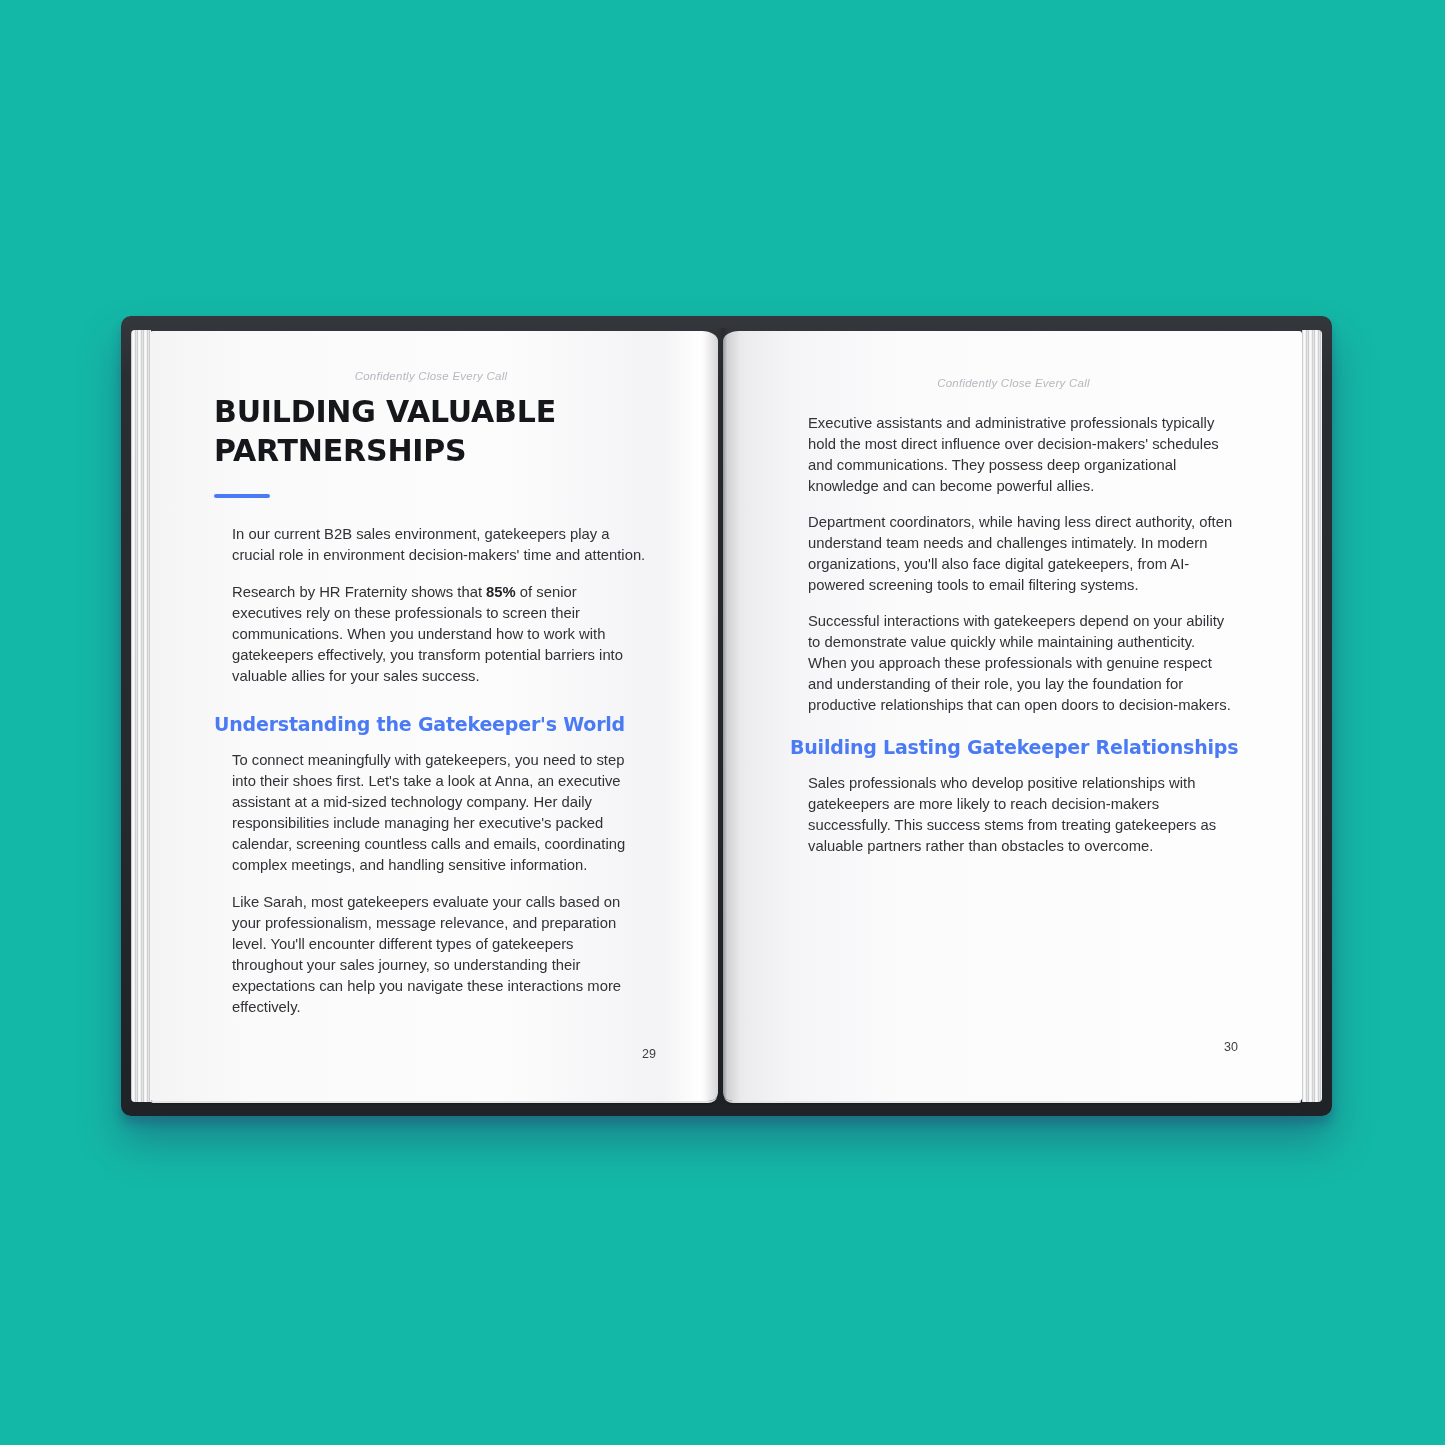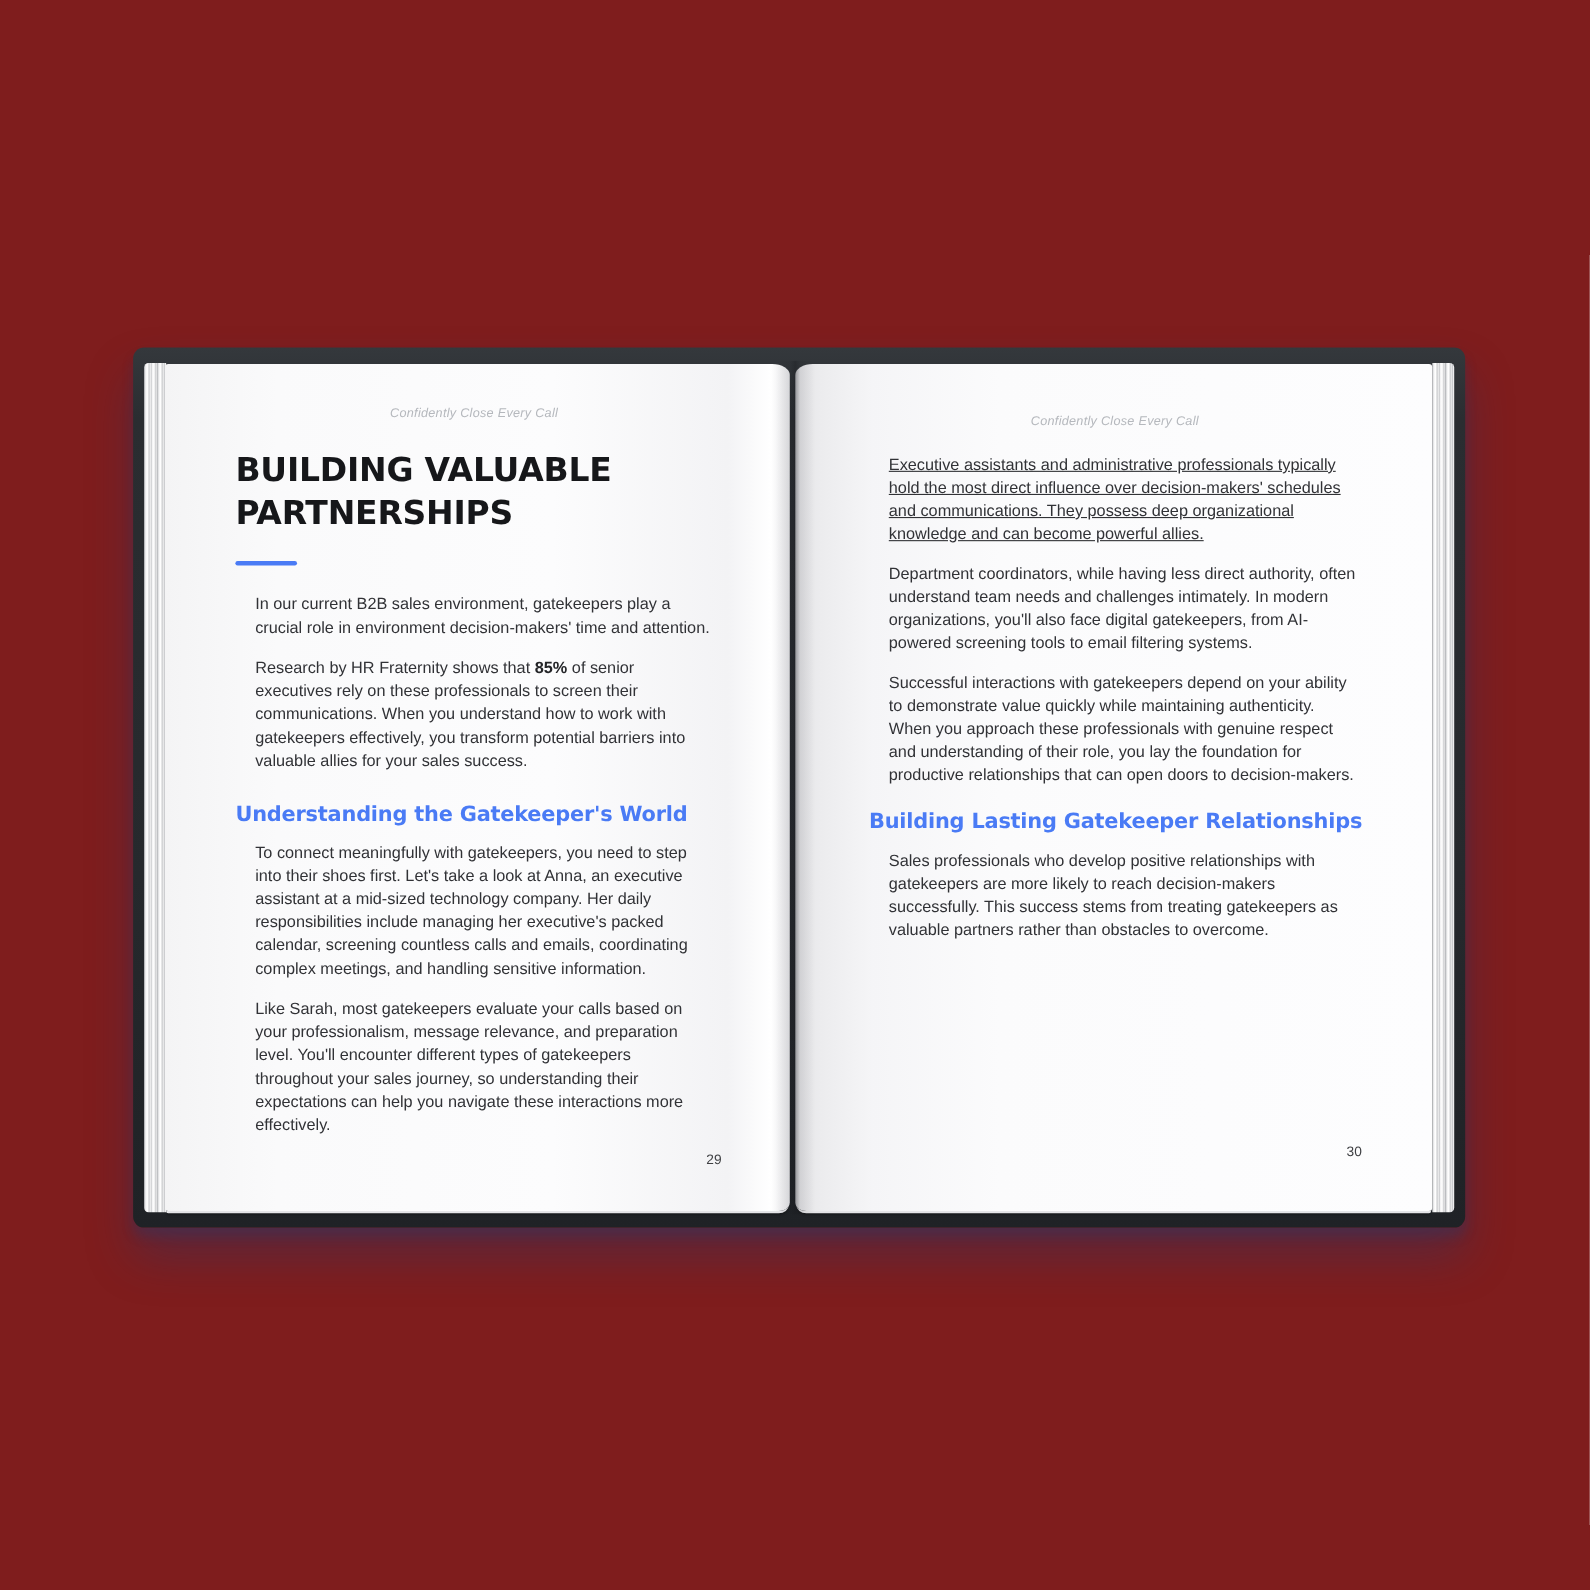--- a/index.html
+++ b/index.html
@@ -3,21 +3,21 @@
 <meta charset="utf-8">
 <style>
   * { margin: 0; padding: 0; box-sizing: border-box; }
   html, body { width: 1445px; height: 1445px; }
   body { font-family: "Liberation Sans", sans-serif; }
 
   .scene {
     position: relative;
     width: 1445px;
     height: 1445px;
-    background: #7f1d1d;
+    background: #14b8a6;
     overflow: hidden;
   }
 
   
   .book {
     position: absolute;
     left: 121px;
     top: 316px;
     width: 1211px;
     height: 800px;
@@ -81,21 +81,21 @@
     text-align: center;
     font-style: italic;
     font-size: 11.5px;
     letter-spacing: 0.25px;
     color: #b5b8bd;
   }
   .page-left  .running-header { margin-top: 39px; }
   .page-right .running-header { margin-top: 46px; }
 
   .chapter-title {
-    margin-top: 26px;
+    margin-top: 10px;
     max-width: 360px;
     font-family: "DejaVu Sans", sans-serif;
     font-weight: 800;
     font-size: 30px;
     line-height: 39px;
     letter-spacing: -0.2px;
     color: #16171a;
   }
   .accent-rule {
     width: 56px;
@@ -108,21 +108,21 @@
   .body {
     max-width: 424px;
     margin: 0 0 16px 18px;
     font-size: 14.8px;
     line-height: 21px;
     color: #313236;
   }
   .body strong { font-weight: 700; color: #232427; }
   .page-left .body.first { margin-top: 26px; }
   .page-right .body { max-width: 430px; margin-bottom: 15px; }
-  .page-right .body.first { margin-top: 24px; text-decoration: underline; }
+  .page-right .body.first { margin-top: 24px; }
 
   .section-heading {
     margin: 24px 0 13px 0;
     font-family: "DejaVu Sans", sans-serif;
     font-weight: 700;
     font-size: 19px;
     line-height: 26px;
     letter-spacing: -0.2px;
     white-space: nowrap;
     color: #4a7bf5;

